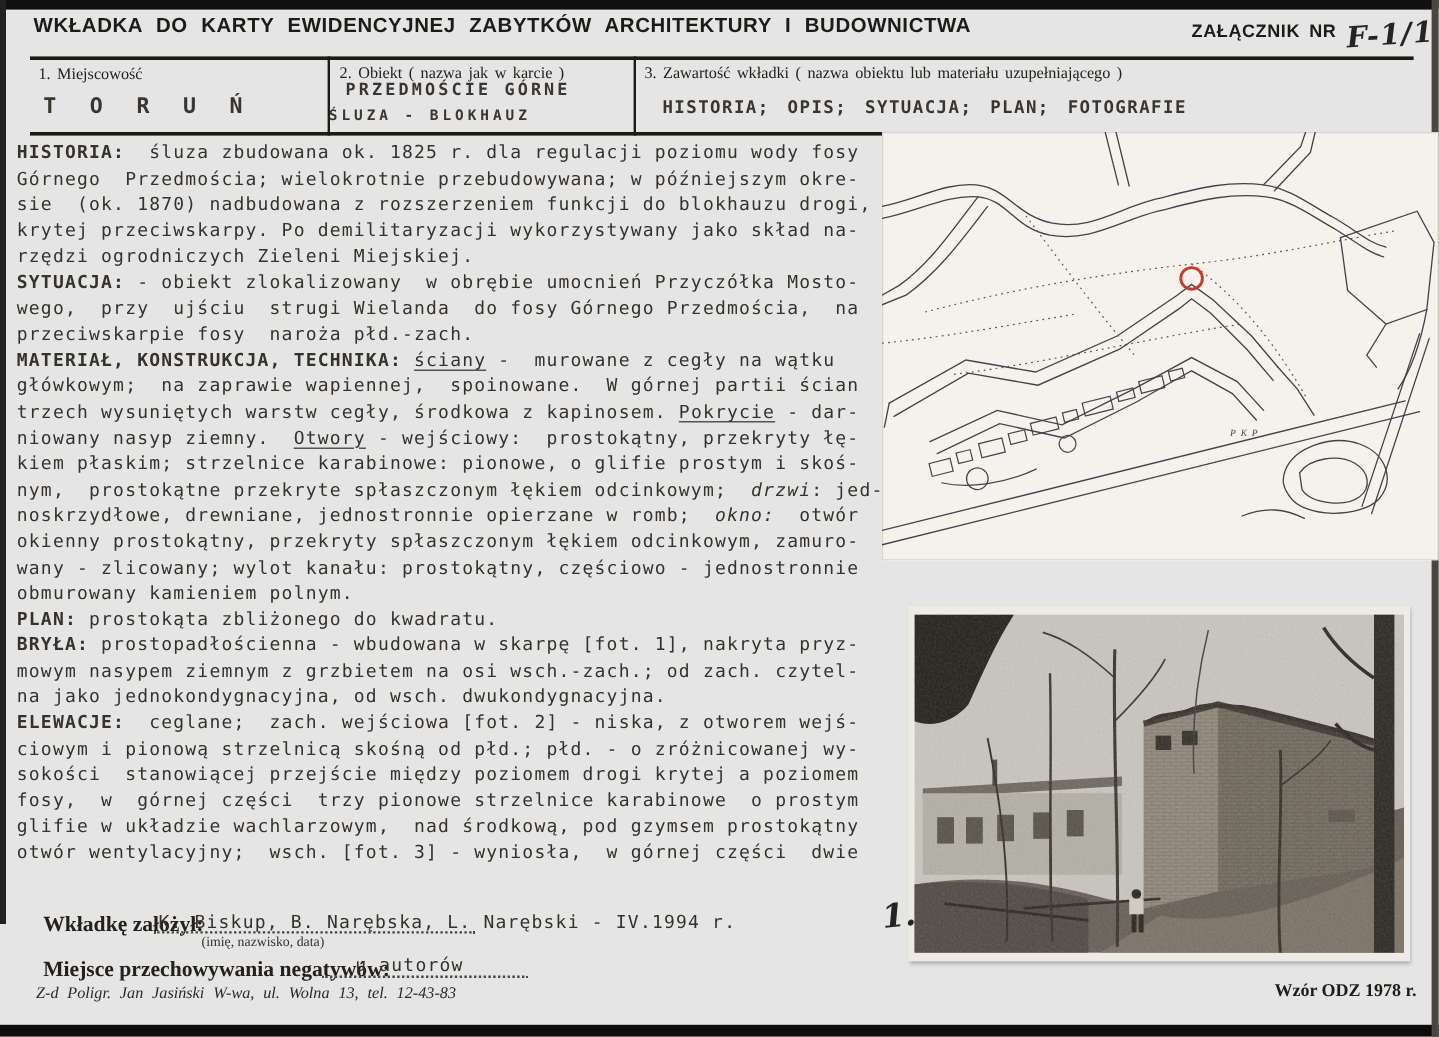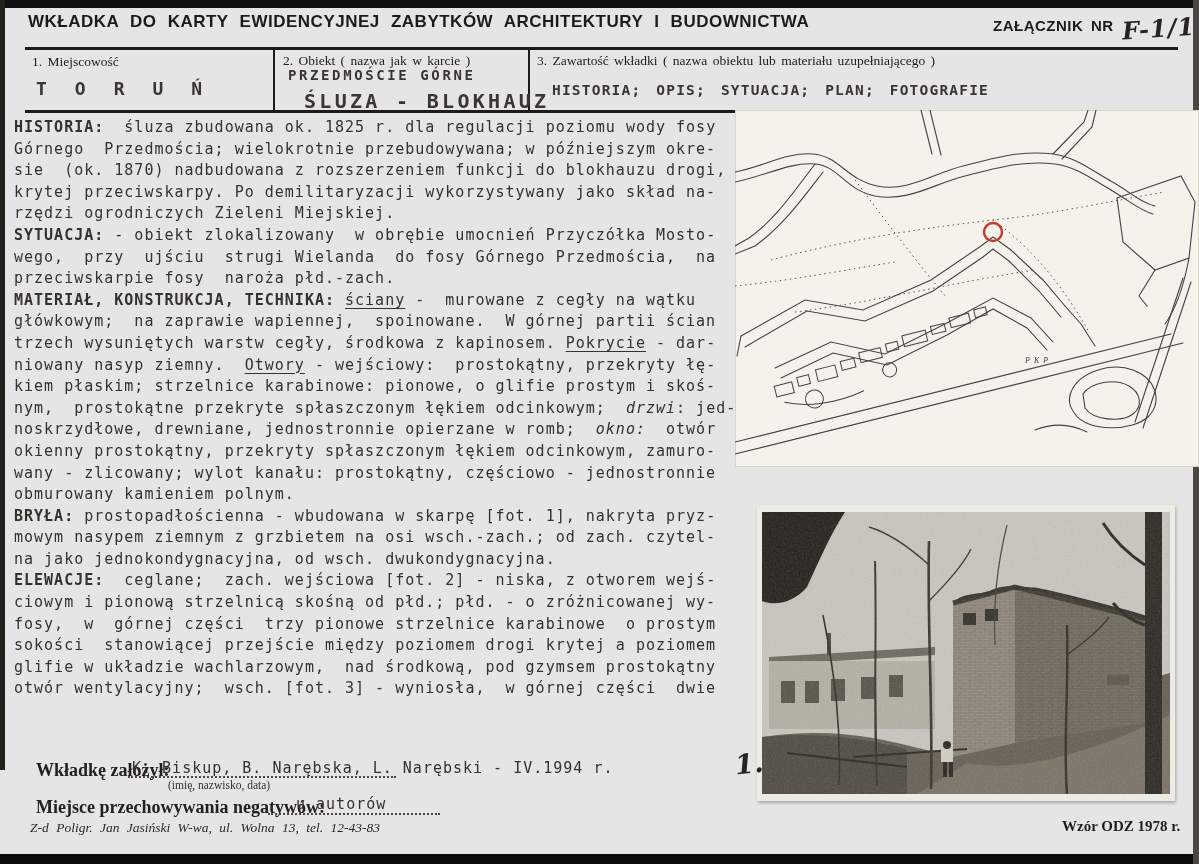--- a/index.html
+++ b/index.html
@@ -69,21 +69,21 @@
   <div class="rule h1"></div>
   <div class="rule h2"></div>
   <div class="rule v1"></div>
   <div class="rule v2"></div>
 
   <div class="cell-label" style="left:32px;top:54px;">1. Miejscowość</div>
   <div class="stamp" style="left:36px;top:78px;font-size:18px;letter-spacing:28px;">TORUŃ</div>
 
   <div class="cell-label" style="left:283px;top:53px;">2. Obiekt ( nazwa jak w karcie )</div>
   <div class="stamp" style="left:288px;top:67px;font-size:14px;letter-spacing:2.6px;">PRZEDMOŚCIE GÓRNE</div>
-  <div class="stamp" style="left:304px;top:89px;font-size:20px;letter-spacing:3.3px;">ŚLUZA - BLOKHAUZ</div>
+  <div class="stamp" style="left:274px;top:89px;font-size:12px;letter-spacing:3.3px;">ŚLUZA - BLOKHAUZ</div>
 
   <div class="cell-label" style="left:537px;top:53px;">3. Zawartość wkładki ( nazwa obiektu lub materiału uzupełniającego )</div>
   <div class="stamp" style="left:552px;top:82px;font-size:14.5px;letter-spacing:1.2px;word-spacing:5px;">HISTORIA; OPIS; SYTUACJA; PLAN; FOTOGRAFIE</div>
 
   <div id="body-text">
       <div class="bline"><span class="b">HISTORIA:</span><span>  śluza zbudowana ok. 1825 r. dla regulacji poziomu wody fosy</span></div>
       <div class="bline"><span>Górnego  Przedmościa; wielokrotnie przebudowywana; w późniejszym okre-</span></div>
       <div class="bline"><span>sie  (ok. 1870) nadbudowana z rozszerzeniem funkcji do blokhauzu drogi,</span></div>
       <div class="bline"><span>krytej przeciwskarpy. Po demilitaryzacji wykorzystywany jako skład na-</span></div>
       <div class="bline"><span>rzędzi ogrodniczych Zieleni Miejskiej.</span></div>
@@ -93,27 +93,28 @@
       <div class="bline"><span class="b">MATERIAŁ, KONSTRUKCJA, TECHNIKA:</span><span> </span><span class="u">ściany</span><span> -  murowane z cegły na wątku</span></div>
       <div class="bline"><span>główkowym;  na zaprawie wapiennej,  spoinowane.  W górnej partii ścian</span></div>
       <div class="bline"><span>trzech wysuniętych warstw cegły, środkowa z kapinosem. </span><span class="u">Pokrycie</span><span> - dar-</span></div>
       <div class="bline"><span>niowany nasyp ziemny.  </span><span class="u">Otwory</span><span> - wejściowy:  prostokątny, przekryty łę-</span></div>
       <div class="bline"><span>kiem płaskim; strzelnice karabinowe: pionowe, o glifie prostym i skoś-</span></div>
       <div class="bline"><span>nym,  prostokątne przekryte spłaszczonym łękiem odcinkowym;  </span><span class="i">drzwi</span><span>: jed-</span></div>
       <div class="bline"><span>noskrzydłowe, drewniane, jednostronnie opierzane w romb;  </span><span class="i">okno:</span><span>  otwór</span></div>
       <div class="bline"><span>okienny prostokątny, przekryty spłaszczonym łękiem odcinkowym, zamuro-</span></div>
       <div class="bline"><span>wany - zlicowany; wylot kanału: prostokątny, częściowo - jednostronnie</span></div>
       <div class="bline"><span>obmurowany kamieniem polnym.</span></div>
+      <div class="bline"><span class="b">PLAN:</span><span> prostokąta zbliżonego do kwadratu.</span></div>
       <div class="bline"><span class="b">BRYŁA:</span><span> prostopadłościenna - wbudowana w skarpę [fot. 1], nakryta pryz-</span></div>
       <div class="bline"><span>mowym nasypem ziemnym z grzbietem na osi wsch.-zach.; od zach. czytel-</span></div>
       <div class="bline"><span>na jako jednokondygnacyjna, od wsch. dwukondygnacyjna.</span></div>
       <div class="bline"><span class="b">ELEWACJE:</span><span>  ceglane;  zach. wejściowa [fot. 2] - niska, z otworem wejś-</span></div>
       <div class="bline"><span>ciowym i pionową strzelnicą skośną od płd.; płd. - o zróżnicowanej wy-</span></div>
+      <div class="bline"><span>sokości  stanowiącej przejście między poziomem drogi krytej a poziomem</span></div>
       <div class="bline"><span>fosy,  w  górnej części  trzy pionowe strzelnice karabinowe  o prostym</span></div>
-      <div class="bline"><span>sokości  stanowiącej przejście między poziomem drogi krytej a poziomem</span></div>
       <div class="bline"><span>glifie w układzie wachlarzowym,  nad środkową, pod gzymsem prostokątny</span></div>
       <div class="bline"><span>otwór wentylacyjny;  wsch. [fot. 3] - wyniosła,  w górnej części  dwie</span></div>
     </div>
 
   <div class="map">
     <svg width="464" height="357" viewBox="0 0 464 357">
       <g stroke="#47404a" fill="none" stroke-width="1.1" stroke-linecap="round">
 
         <path d="M0,62 C30,56 52,42 78,44 C104,46 112,70 142,76 C174,82 196,64 228,56 C260,48 286,40 318,44 C340,47 356,60 374,70"></path>
         <path d="M0,72 C30,66 54,52 80,54 C104,56 110,80 140,86 C174,92 198,74 230,66 C262,58 288,50 320,54 C342,57 358,70 376,80"></path>

